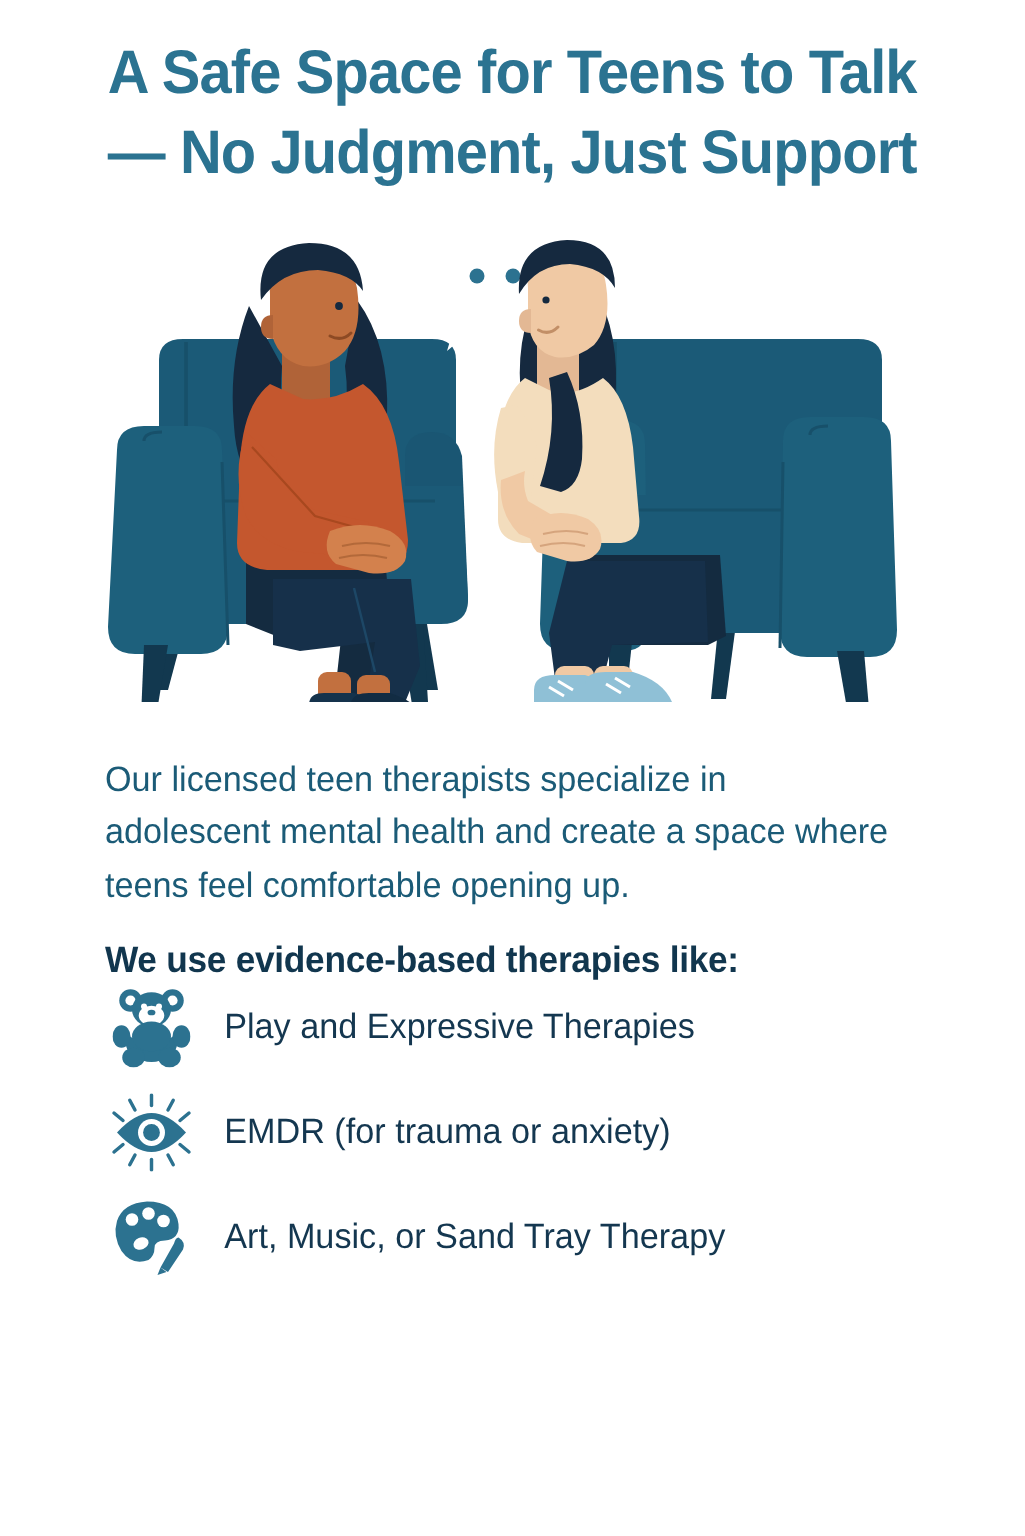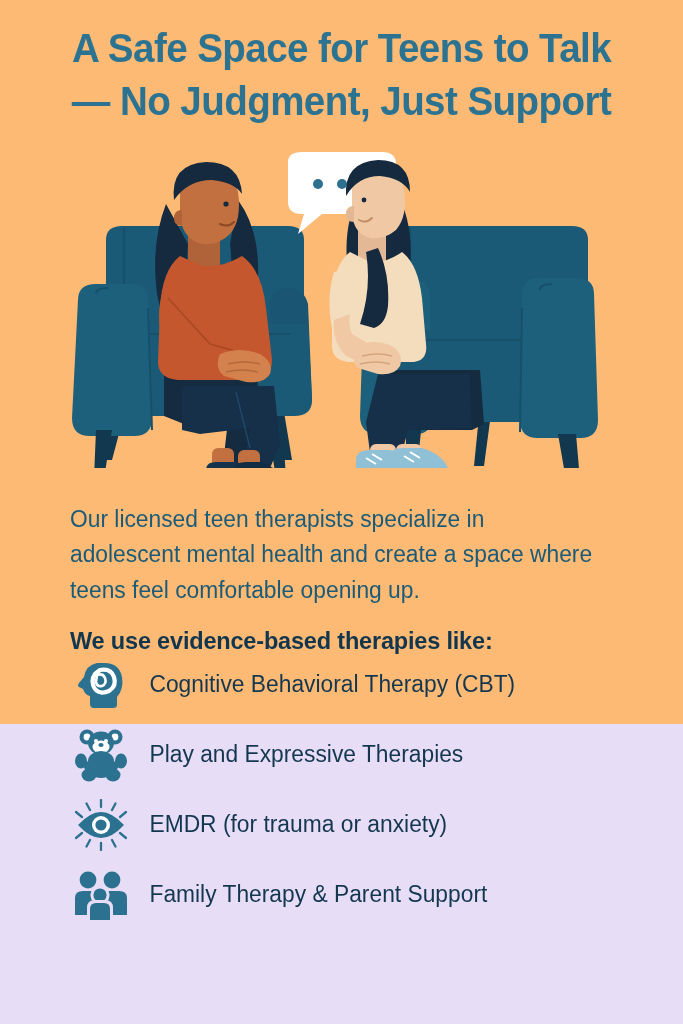--- a/index.html
+++ b/index.html
@@ -10,22 +10,22 @@
     width: 683px;
     height: 1024px;
     background: #e8ddf6;
     font-family: "Liberation Sans", sans-serif;
     overflow: hidden;
     position: relative;
   }
   .poster {
     position: relative;
     width: 683px;
-    height: 724px;
-    background: #fdba74;
+    height: 1024px;
+    background: #ffffff;
     box-sizing: border-box;
   }
 
   
   .title {
     position: absolute;
     top: 22px;
     left: 0;
     width: 683px;
     text-align: center;
@@ -250,30 +250,20 @@
       </g>
     </svg>
   </div>
 
   <p class="lead">Our licensed teen therapists specialize in adolescent mental health and create a space where teens feel comfortable opening up.</p>
 
   <h2 class="subhead">We use evidence-based therapies like:</h2>
 
   <div class="therapy-list">
 
-    <div class="therapy-row">
-      <span class="therapy-icon">
-        <svg width="52" height="52" viewBox="0 0 52 52" xmlns="http://www.w3.org/2000/svg">
-          <path d="M30 4 Q44 4 47 18 Q49 30 42 38 L42 46 Q42 49 38 49 L19 49 Q15 49 15 45 L15 37 Q10 36 8 30 L4 28 Q2 27 4 24 L9 18 Q11 6 22 4 Z" fill="#2c7290"></path>
-          <path d="M25 11 Q36 9 39 18 Q42 27 34 32 Q25 36 20 30 Q15 22 20 15 Z" fill="none" stroke="#ffffff" stroke-width="4.2" stroke-linejoin="round"></path>
-          <path d="M22 16 Q28 14 30 19 Q32 25 27 27 Q22 28 21 23 Z" fill="none" stroke="#ffffff" stroke-width="2.6"></path>
-        </svg>
-      </span>
-      <span class="therapy-label">Cognitive Behavioral Therapy (CBT)</span>
-    </div>
 
     <div class="therapy-row">
       <span class="therapy-icon">
         <svg width="52" height="54" viewBox="0 0 52 54" xmlns="http://www.w3.org/2000/svg">
           <circle cx="12" cy="9" r="7.5" fill="#2c7290"></circle>
           <circle cx="40" cy="9" r="7.5" fill="#2c7290"></circle>
           <circle cx="12" cy="9" r="3.4" fill="#ffffff"></circle>
           <circle cx="40" cy="9" r="3.4" fill="#ffffff"></circle>
           <ellipse cx="26" cy="15" rx="13" ry="11.5" fill="#2c7290"></ellipse>
           <ellipse cx="26" cy="19" rx="8.5" ry="6.5" fill="#ffffff"></ellipse>
@@ -307,31 +297,30 @@
             <line x1="16" y1="41" x2="12.5" y2="47.5"></line>
             <line x1="38" y1="41" x2="41.5" y2="47.5"></line>
             <line x1="8" y1="34" x2="2" y2="39"></line>
             <line x1="46" y1="34" x2="52" y2="39"></line>
           </g>
         </svg>
       </span>
       <span class="therapy-label">EMDR (for trauma or anxiety)</span>
     </div>
 
-
     <div class="therapy-row">
       <span class="therapy-icon">
-        <svg width="54" height="50" viewBox="0 0 54 50" xmlns="http://www.w3.org/2000/svg">
-          <circle cx="14" cy="10" r="8.4" fill="#2c7290"></circle>
-          <circle cx="38" cy="10" r="8.4" fill="#2c7290"></circle>
-          <path d="M1 45 L1 28 Q1 21 9 21 L19 21 Q27 21 27 28 L27 45 Z" fill="#2c7290"></path>
-          <path d="M27 45 L27 28 Q27 21 35 21 L45 21 Q53 21 53 28 L53 45 Z" fill="#2c7290"></path>
-          <circle cx="26" cy="25" r="9.6" fill="#e8ddf6"></circle>
-          <circle cx="26" cy="25" r="6.6" fill="#2c7290"></circle>
-          <path d="M13 50 L13 38 Q13 30 21 30 L31 30 Q39 30 39 38 L39 50 Z" fill="#e8ddf6"></path>
-          <path d="M16 50 L16 39 Q16 33 22 33 L30 33 Q36 33 36 39 L36 50 Z" fill="#2c7290"></path>
+        <svg width="54" height="54" viewBox="0 0 54 54" xmlns="http://www.w3.org/2000/svg">
+          <path d="M24 3 Q43 3 45 18 Q46 28 36 29 Q29 29 29 34 Q29 39 25 42 Q14 46 7 36 Q1 26 4 16 Q8 4 24 3 Z" fill="#2c7290"></path>
+          <circle cx="14" cy="15" r="4.2" fill="#ffffff"></circle>
+          <circle cx="25" cy="11" r="4.2" fill="#ffffff"></circle>
+          <circle cx="35" cy="16" r="4.2" fill="#ffffff"></circle>
+          <ellipse cx="20" cy="31" rx="5.2" ry="4" fill="#ffffff" transform="rotate(-22 20 31)"></ellipse>
+          <path d="M45 27 Q50 30 48 35 L38 50 L33 47 L42 31 Q43 27 45 27 Z" fill="#2c7290"></path>
+          <path d="M33 47 L31 52 L37 50 Z" fill="#2c7290"></path>
         </svg>
       </span>
-      <span class="therapy-label">Family Therapy &amp; Parent Support</span>
+      <span class="therapy-label">Art, Music, or Sand Tray Therapy</span>
     </div>
+
 
   </div>
 </div>
 
 </body></html>

